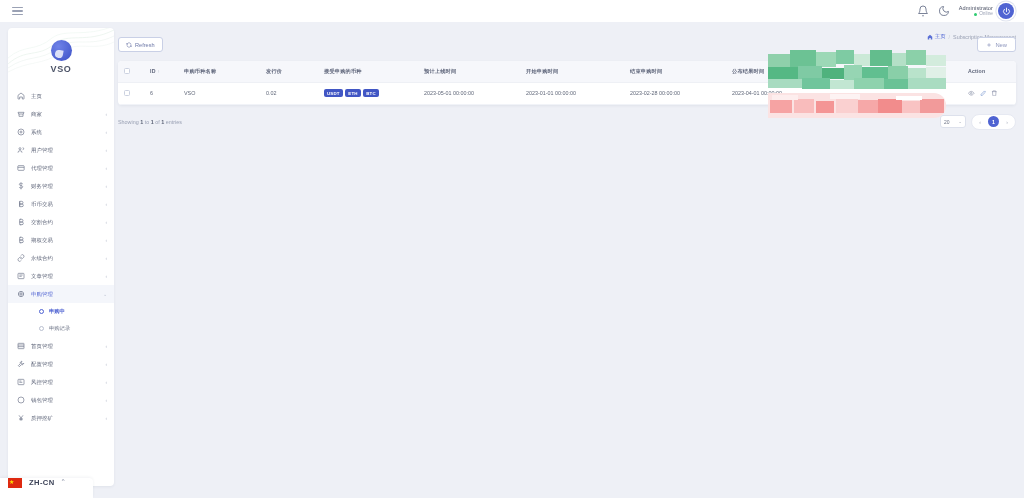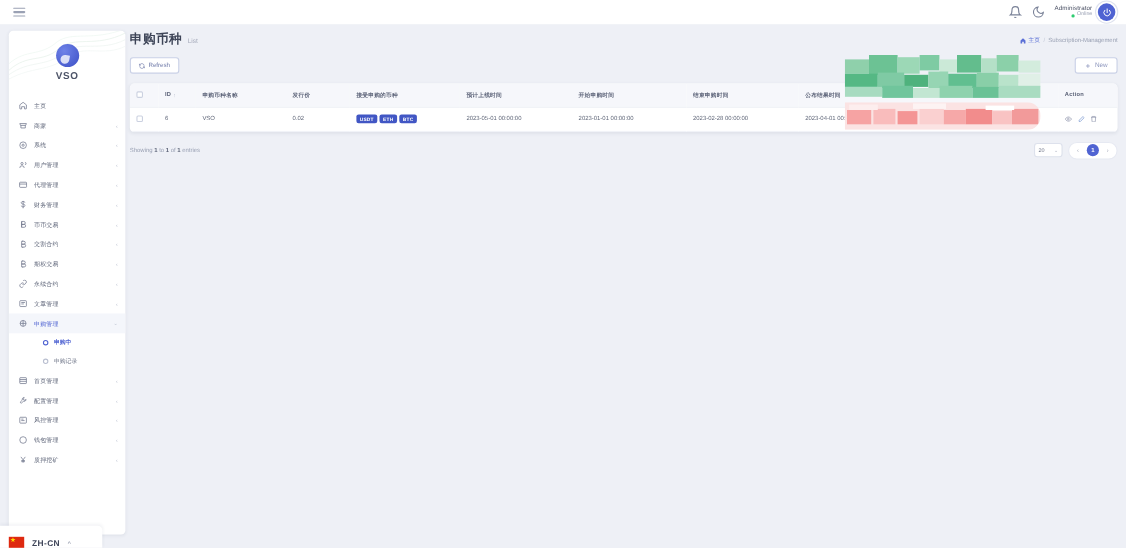--- a/index.html
+++ b/index.html
@@ -83,21 +83,21 @@
   .sub { display: flex; align-items: center; height: 17px; padding-left: 31px; gap: 5px; cursor: pointer; }
   .sub .ring { width: 5px; height: 5px; border-radius: 50%; border: 1px solid #b9bfd0; flex: none; }
   .sub .slabel { font-size: 5.3px; color: #6b7285; }
   .sub.active .slabel { color: #4f63d2; font-weight: 700; }
   .sub.active .ring { border-color: #4f63d2; }
 
   
   .langbox {
     position: absolute; left: 0; bottom: 0; width: 93px; height: 20px;
     background: #ffffff; border-radius: 0 4px 0 0;
-    display: flex; align-items: flex-end; gap: 7px; padding-left: 8px;
+    display: flex; align-items: flex-start; gap: 7px; padding-left: 8px;
     box-shadow: 0 -1px 3px rgba(40,50,90,.06);
   }
   .flag { width: 14px; height: 10px; background: #de2910; position: relative; flex: none; }
   .flag::before { content: "★"; position: absolute; left: 1px; top: -1px;
     color: #ffde00; font-size: 6px; line-height: 10px; }
   .lang-t { font-size: 7.6px; font-weight: 700; color: #3c4257; letter-spacing: .4px; }
   .lang-c { font-size: 6px; color: #7a8298; }
 
   
   .main { position: absolute; left: 118px; top: 28px; width: 898px; }
@@ -431,24 +431,20 @@
 </div>
 
 <div class="langbox">
   <span class="flag"></span>
   <span class="lang-t">ZH-CN</span>
   <span class="lang-c">^</span>
 </div>
 
 <div class="main">
 
-  <div class="pagehead">
-    <span class="ptitle">申购币种</span>
-    <span class="psub">List</span>
-  </div>
 
   <div class="toolrow">
     <button class="btn-refresh">
       <svg viewBox="0 0 24 24" fill="none" stroke="#6e79a8" stroke-width="2.4">
         <path d="M20 11A8 8 0 005.6 6.6L3 9"></path>
           <path d="M3 4v5h5"></path>
         <path d="M4 13a8 8 0 0014.4 4.4L21 15"></path>
           <path d="M21 20v-5h-5"></path>
       </svg>
       <span>Refresh</span>

